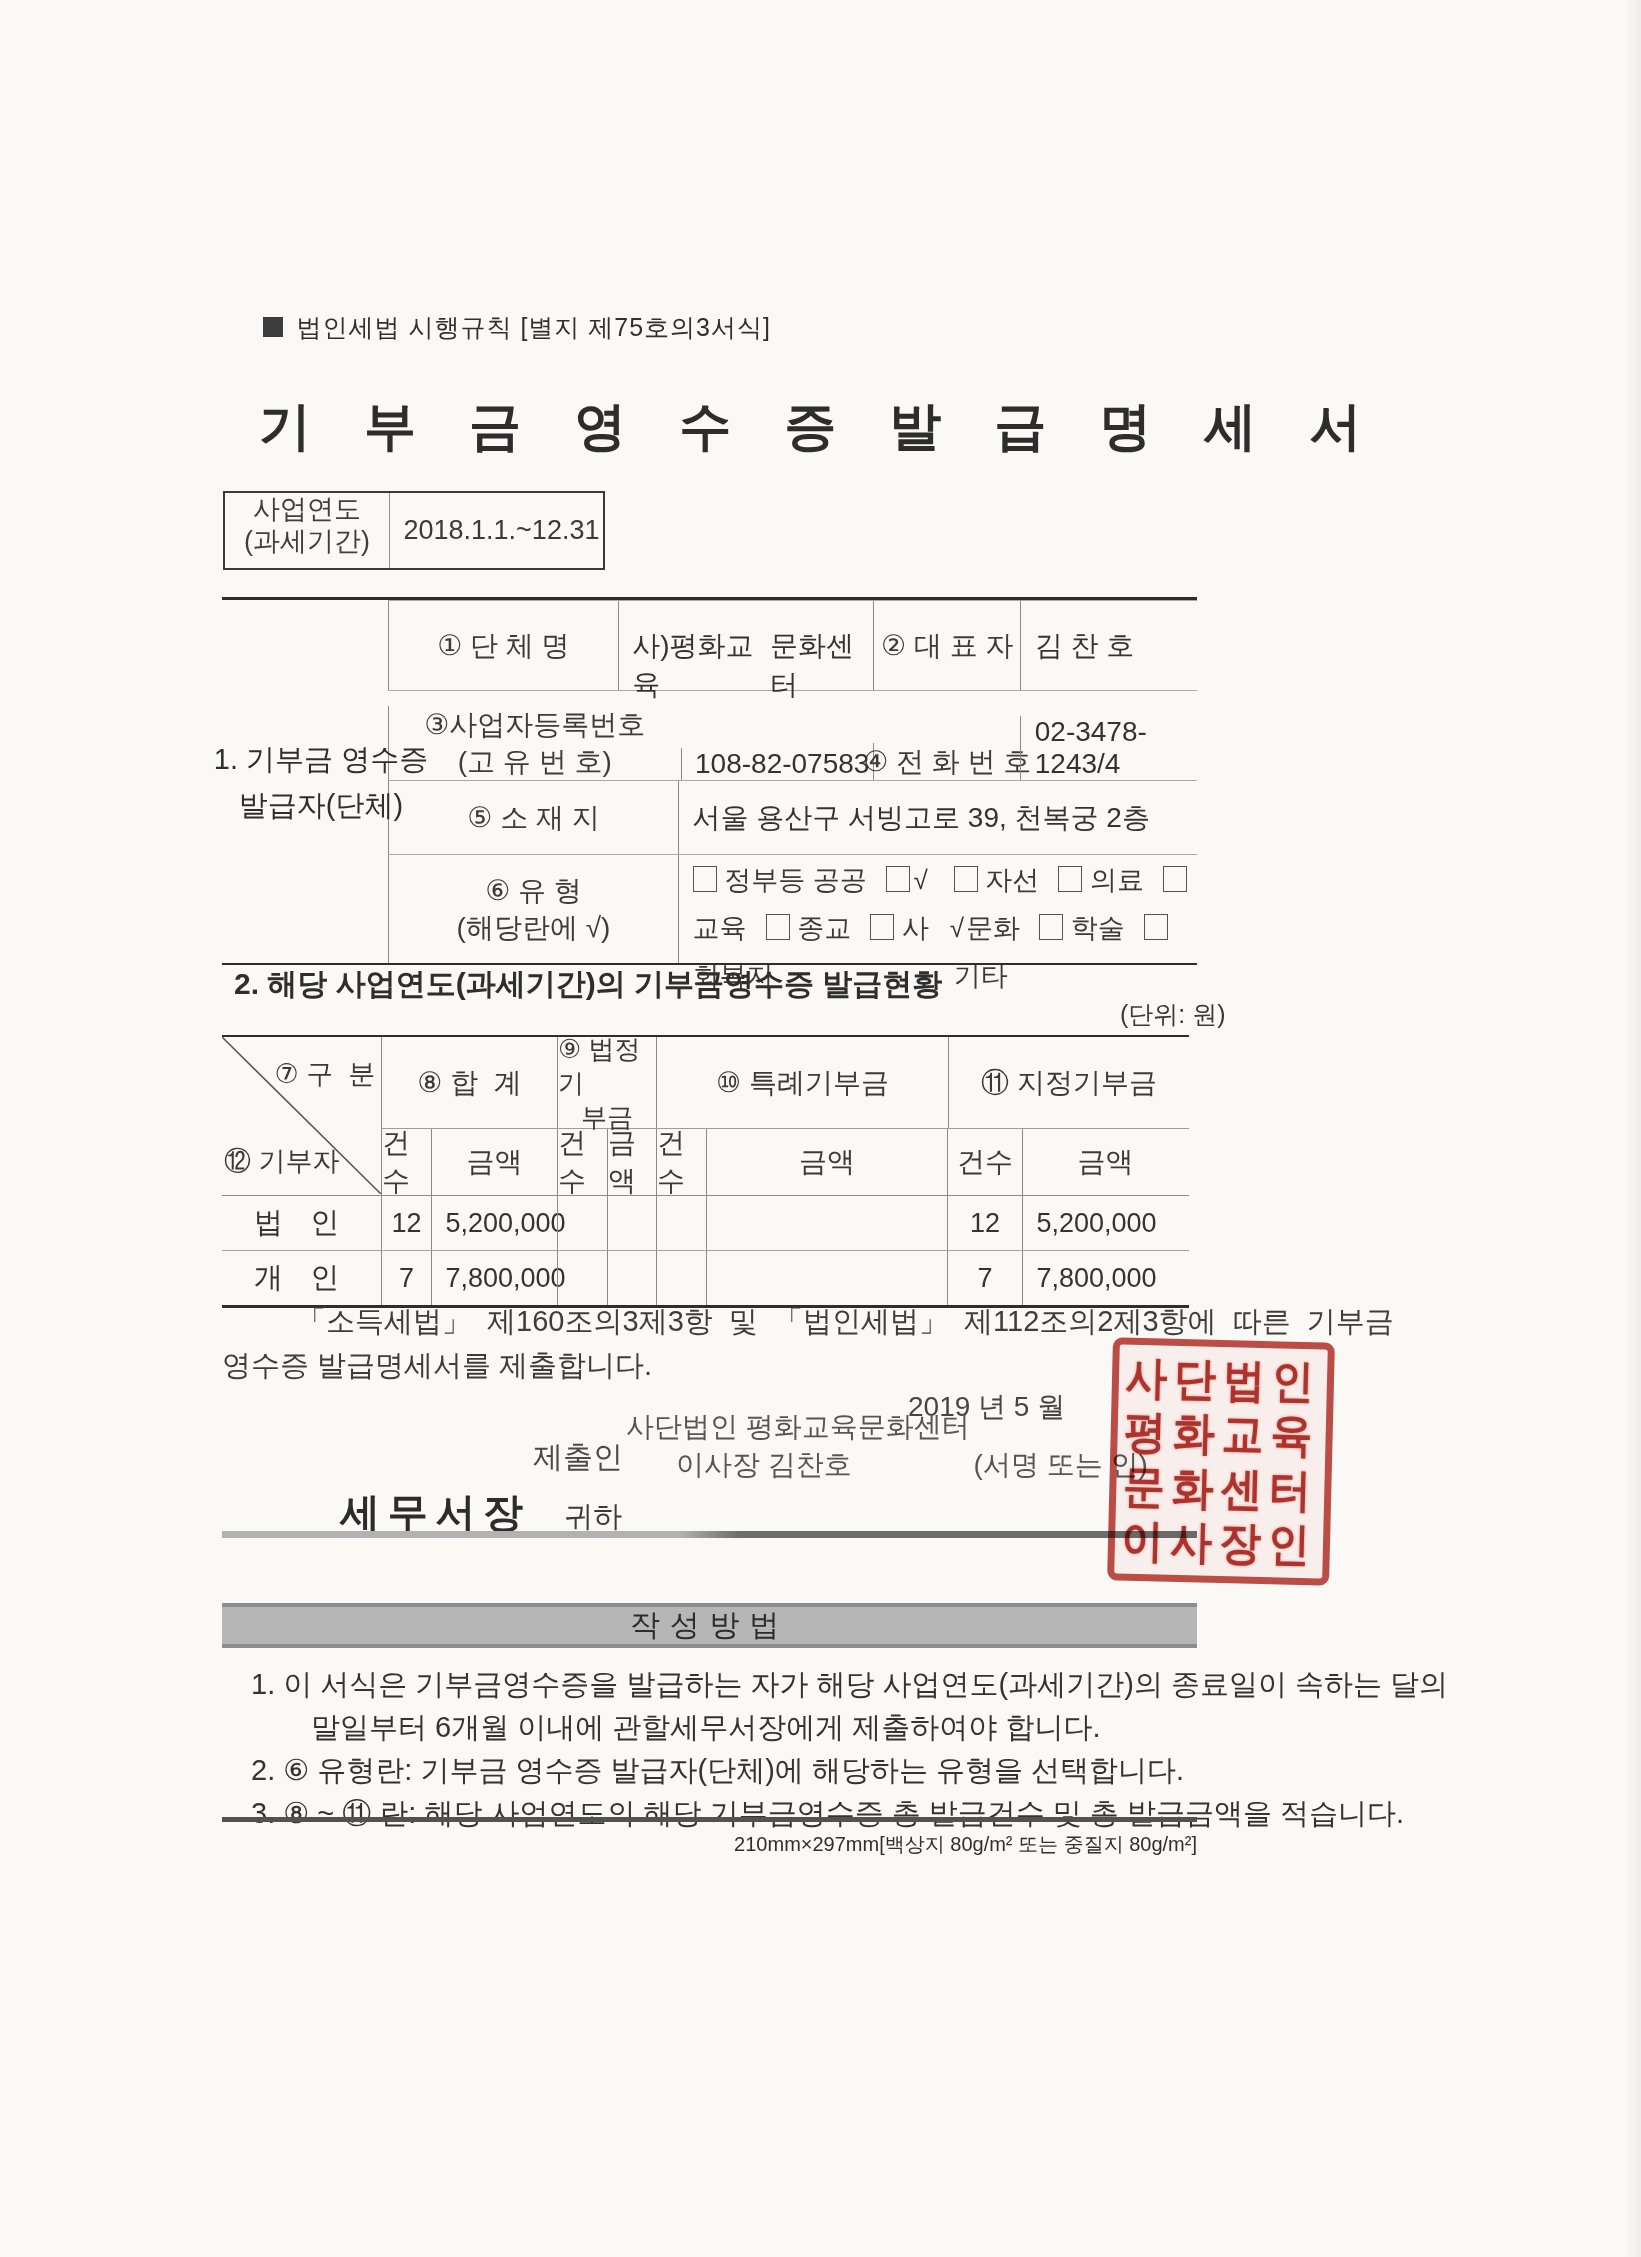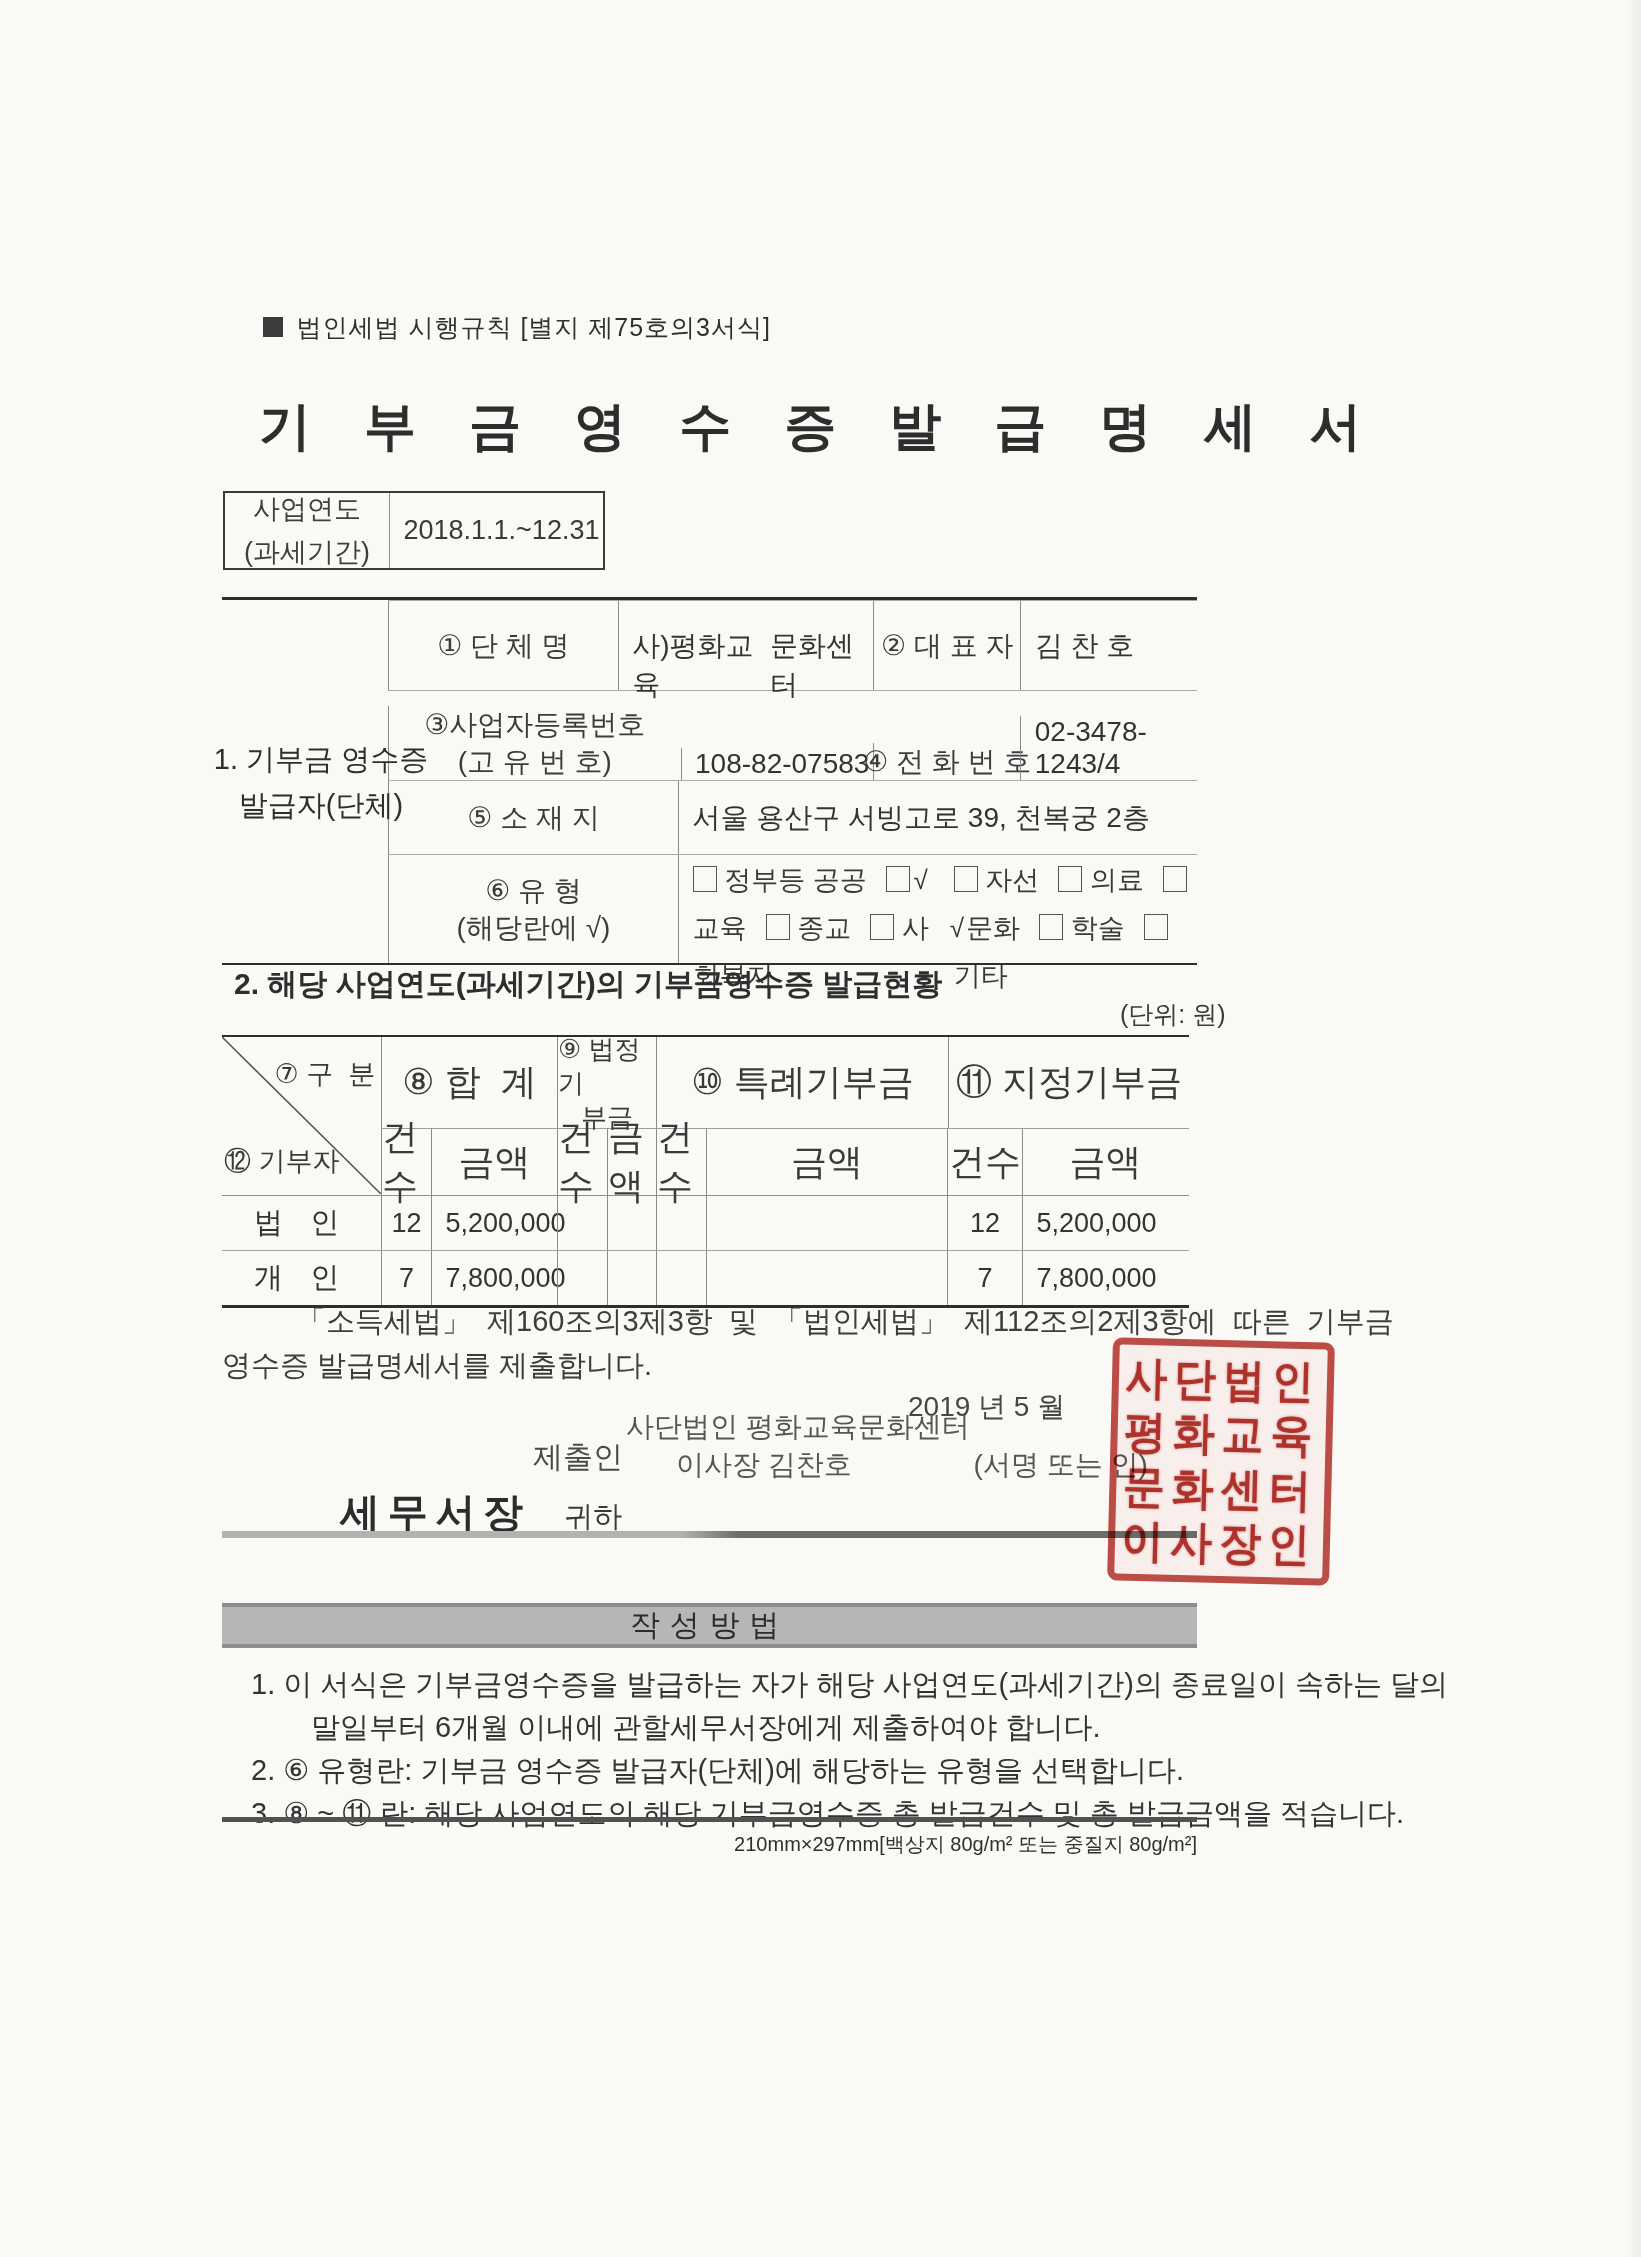--- a/index.html
+++ b/index.html
@@ -14,21 +14,21 @@
   .form-ref .sq{display:inline-block;width:20px;height:20px;background:#3c3c3c;margin-right:13.5px;vertical-align:-1px;}
 
   
   .title{position:absolute;left:259px;top:392px;width:975px;text-align:center;
          font-size:52px;font-weight:bold;letter-spacing:19.3px;color:#2d2d2d;}
 
   
   .period{position:absolute;left:223px;top:491px;width:378px;height:75px;border:2.9px solid #3a3a3a;
           display:flex;background:#faf9f6;}
   .period .cl{width:164px;border-right:1px solid #8f8f8f;display:flex;flex-direction:column;
-          justify-content:space-between;align-items:center;font-size:27px;line-height:32px;color:#3f3f3f;}
+          justify-content:flex-start;align-items:center;font-size:27px;line-height:32px;color:#3f3f3f;}
   .period .cr{flex:1;display:flex;align-items:center;padding-left:13.5px;font-size:27px;color:#3a3a3a;}
 
   
   .t1{position:absolute;left:222px;top:597px;width:975px;border-top:3.9px solid #2e2e2e;
       border-bottom:2.9px solid #2e2e2e;padding-left:166px;box-sizing:border-box;}
   .t1-sec{position:absolute;left:16px;top:0;width:166px;height:100%;display:flex;flex-direction:column;
       justify-content:center;align-items:center;font-size:29px;line-height:46px;color:#2e2e2e;}
   .t1 .row{display:flex;border-top:1px solid #aaa;}
   .t1 .row:first-child{border-top:none;}
   .t1 .c{border-left:1px solid #8a8a8a;box-sizing:border-box;display:flex;align-items:center;font-size:28px;}
@@ -52,21 +52,21 @@
       border-bottom:3.9px solid #2e2e2e;box-sizing:border-box;}
   .t2-head{display:flex;border-bottom:1px solid #8d8d8d;}
   .t2-corner{width:159px;height:157px;position:relative;flex:0 0 auto;}
   .t2-corner svg{position:absolute;left:0;top:0;width:100%;height:100%;}
   .corner-top{position:absolute;top:19.3px;right:5.8px;font-size:27px;color:#3a3a3a;}
   .corner-bot{position:absolute;bottom:15.4px;left:1.9px;font-size:27px;color:#3a3a3a;}
   .t2-rightpart{flex:1;}
   .t2-groups{display:flex;height:91px;border-bottom:1px solid #9c9c9c;}
   .t2-subs{display:flex;height:66px;}
   .gc,.sc{border-left:1px solid #8a8a8a;box-sizing:border-box;display:flex;align-items:center;
-      justify-content:center;font-size:36px;color:#3a3a3a;}
+      justify-content:center;font-size:28px;color:#3a3a3a;}
   .g8{width:176px;} .g9{width:99px;flex-direction:column;line-height:34px;font-size:26px;} .g10{width:292px;} .g11{width:241px;}
   .s1{width:50px;} .s2{width:126px;} .s3{width:50px;} .s4{width:49px;} .s5{width:50px;}
   .s6{width:241px;} .s7{width:75px;} .s8{width:166px;}
   .t2-row{display:flex;height:54px;border-top:1px solid #a3a3a3;}
   .t2-row .dc{width:159px;display:flex;align-items:center;justify-content:center;
       font-size:29px;letter-spacing:9.7px;color:#333;}
   .t2-row .cell{border-left:1px solid #8a8a8a;box-sizing:border-box;display:flex;align-items:center;font-size:27px;color:#333;}
   .t2-row .cnt{justify-content:center;}
   .t2-row .amt{padding-left:13.5px;}
 

